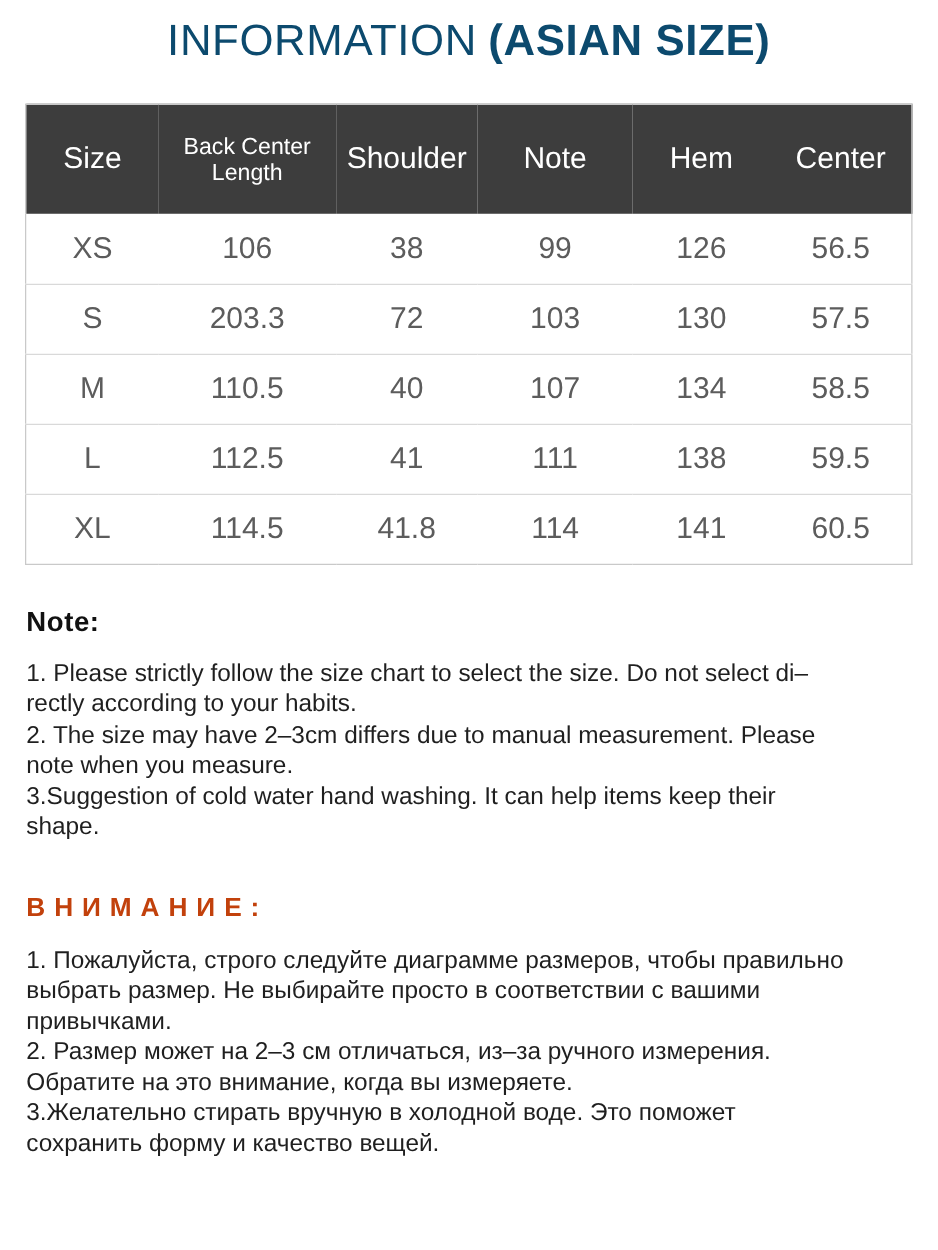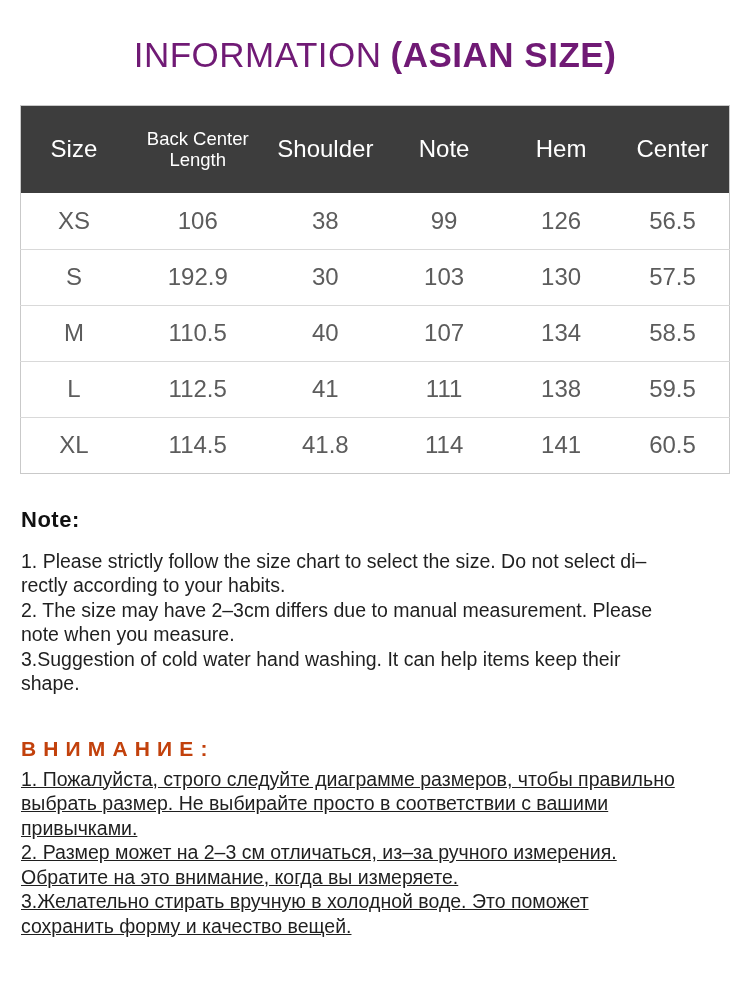--- a/index.html
+++ b/index.html
@@ -15,25 +15,25 @@
     position: relative;
     width: 750px;
     height: 1000px;
     overflow: hidden;
     background: #ffffff;
   }
 
   
   .title {
     margin: 0;
-    padding-top: 36px;
+    padding-top: 14px;
     text-align: center;
     font-size: 35px;
     line-height: 1.1;
-    color: #701a75;
+    color: #0c4a6e;
     font-weight: 400;
     letter-spacing: 0.5px;
   }
   .title .title-bold {
     font-weight: 800;
     margin-left: 9px;
   }
 
   
   .size-table {
@@ -101,23 +101,22 @@
     letter-spacing: 0.34em;
   }
   .note-body {
     margin: 15px 0 0 0;
     font-size: 19.5px;
     line-height: 24.5px;
     color: #1f1f1f;
     white-space: pre-line;
   }
   .note-body.ru {
-    margin-top: 6px;
+    margin-top: 17px;
     line-height: 24.5px;
-    text-decoration: underline;
   }
 </style>
 </head>
 <body>
 
 <div class="page">
 
   <h1 class="title"><span>INFORMATION</span><span class="title-bold">(ASIAN SIZE)</span></h1>
 
   <table class="size-table">
@@ -143,22 +142,22 @@
       <tr>
         <th>XS</th>
         <td>106</td>
         <td>38</td>
         <td>99</td>
         <td>126</td>
         <td>56.5</td>
       </tr>
       <tr>
         <th>S</th>
-        <td>192.9</td>
-        <td>30</td>
+        <td>203.3</td>
+        <td>72</td>
         <td>103</td>
         <td>130</td>
         <td>57.5</td>
       </tr>
       <tr>
         <th>M</th>
         <td>110.5</td>
         <td>40</td>
         <td>107</td>
         <td>134</td>

